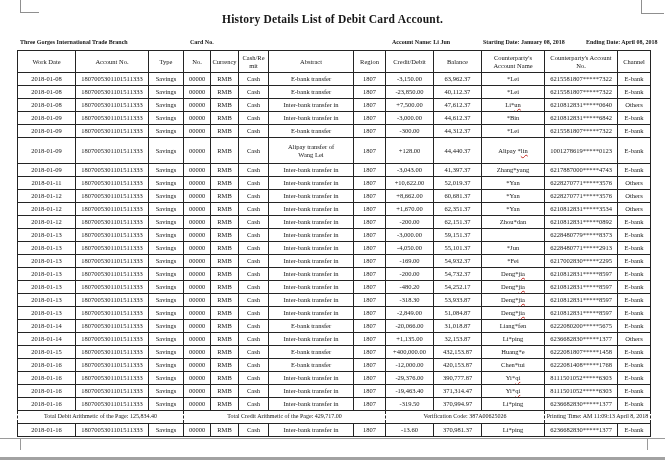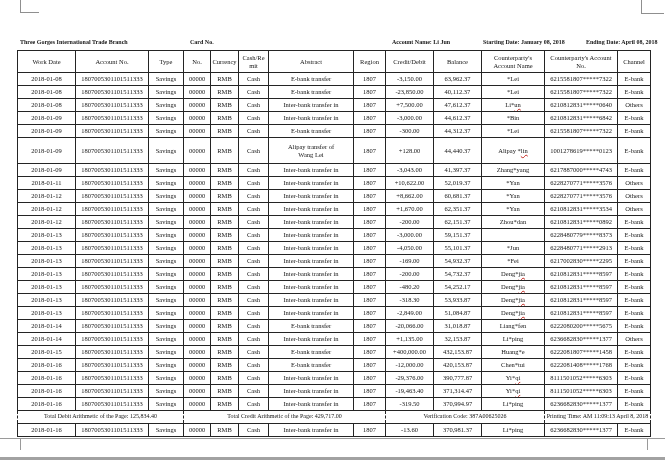--- a/index.html
+++ b/index.html
@@ -44,20 +44,21 @@
   .bottom-strip{position:absolute;left:0;top:457px;width:665px;height:3px;background:#a2a2a2;}
 </style>
 </head>
 <body>
 
 <div class="page">
 
   <div class="tl-corner"></div>
   <div class="tr-corner"></div>
 
+  <div class="title">History Details List of Debit Card Account.</div>
 
   <div class="infobar">
     <span class="info-branch">Three Gorges International Trade Branch</span>
     <span class="info-card">Card No.</span>
     <span class="info-account">Account Name: Li Jun</span>
     <span class="info-start">Starting Date: January 08, 2018</span>
     <span class="info-end">Ending Date: April 08, 2018</span>
   </div>
 
   <table class="hist">

